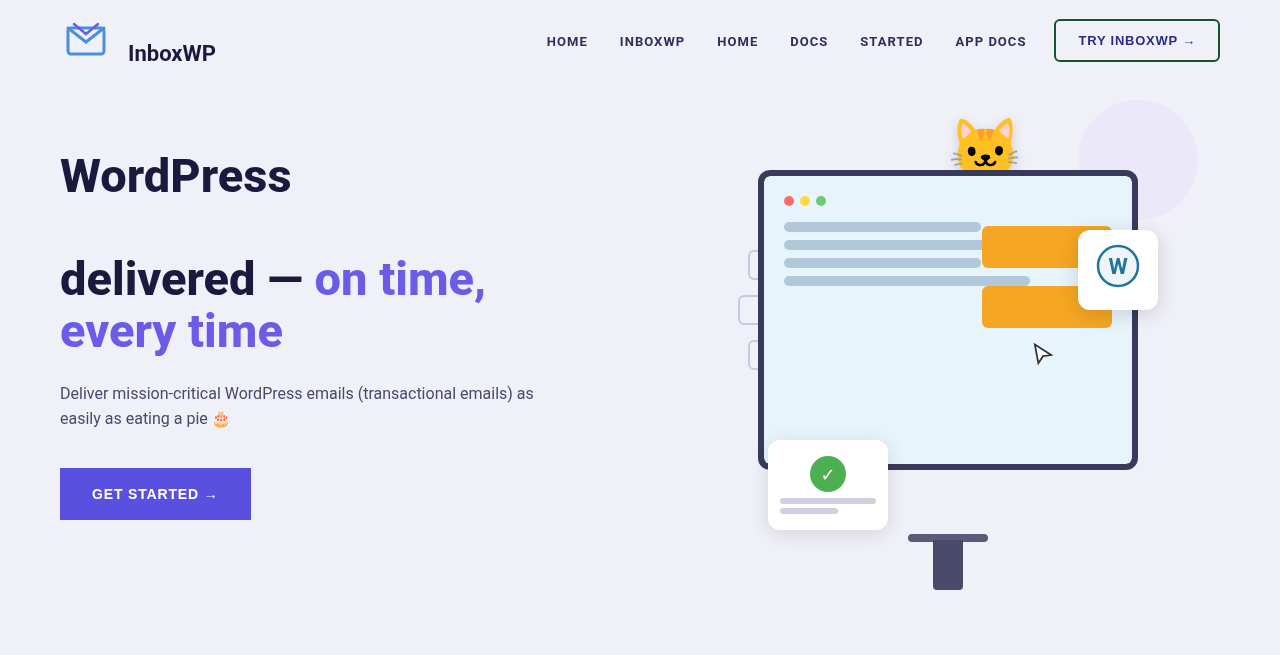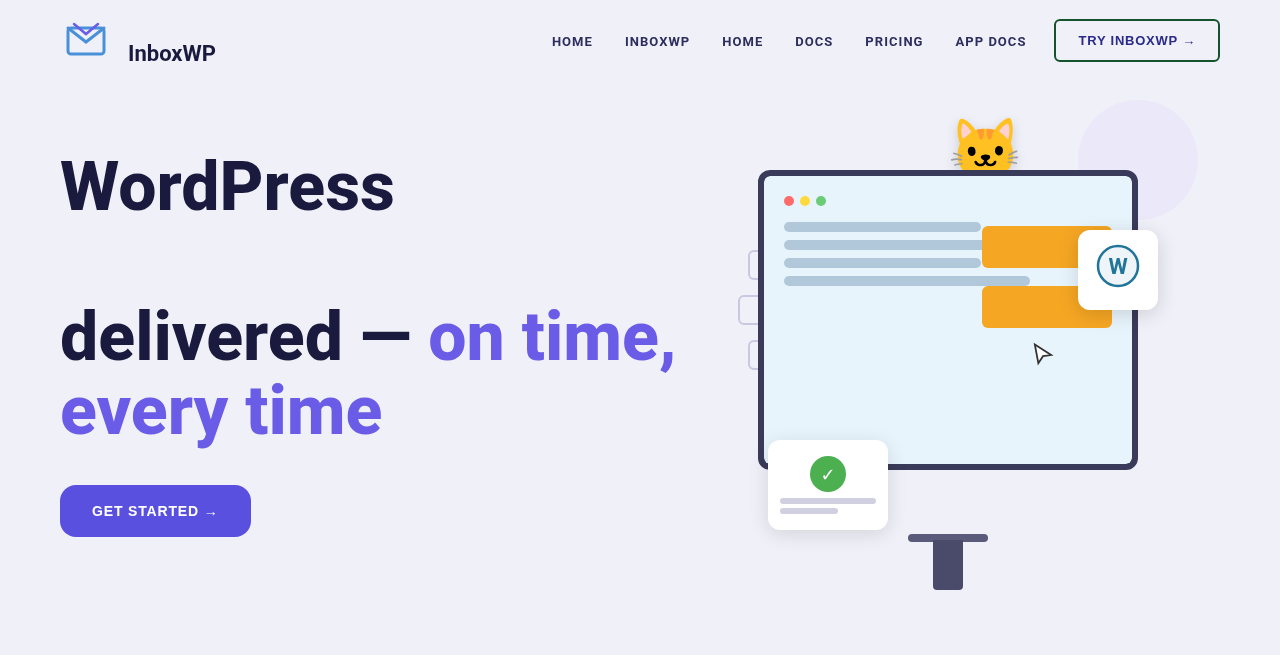--- a/index.html
+++ b/index.html
@@ -80,21 +80,21 @@
       position: relative;
       min-height: 575px;
     }
 
     .hero-left {
       flex: 0 0 55%;
       padding-top: 30px;
     }
 
     .hero-heading {
-      font-size: 68px;
+      font-size: 47px;
       font-weight: 800;
       line-height: 1.1;
       color: #1a1a3e;
       margin-bottom: 0;
     }
 
     .hero-heading .purple {
       color: #6b5ce7;
     }
 
@@ -109,21 +109,21 @@
     .get-started-btn {
       display: inline-block;
       margin-top: 36px;
       padding: 18px 32px;
       background-color: #5a50e0;
       color: white;
       font-size: 14px;
       font-weight: 700;
       letter-spacing: 0.06em;
       border: none;
-      border-radius: 16px;
+      border-radius: 0;
       cursor: pointer;
       text-transform: uppercase;
     }
 
     
     .hero-right {
       flex: 0 0 45%;
       position: relative;
       height: 500px;
     }
@@ -382,37 +382,38 @@
     <li>
       <a href="#">INBOXWP</a>
     </li>
     <li>
       <a href="#">HOME</a>
     </li>
     <li>
       <a href="#">DOCS</a>
     </li>
     <li>
-      <a href="#">PRICING</a>
+      <a href="#">STARTED</a>
     </li>
     <li>
       <a href="#">APP DOCS</a>
     </li>
   </ul>
   <button class="try-btn">TRY INBOXWP →</button>
 </nav>
 
 <section class="hero">
   <div class="hero-left">
     <h1 class="hero-heading">
       <span>WordPress</span><br>
       <br>
       <span>delivered — </span><span class="purple">on time,</span><br>
       <span class="purple">every time</span>
     </h1>
+    <p class="hero-sub">Deliver mission-critical WordPress emails (transactional emails) as easily as eating a pie 🎂</p>
     <button class="get-started-btn">GET STARTED →</button>
   </div>
 
   <div class="hero-right">
 
     <div class="bg-circle-1"></div>
     <div class="bg-circle-2"></div>
 
     <div class="monitor-wrapper">
 

